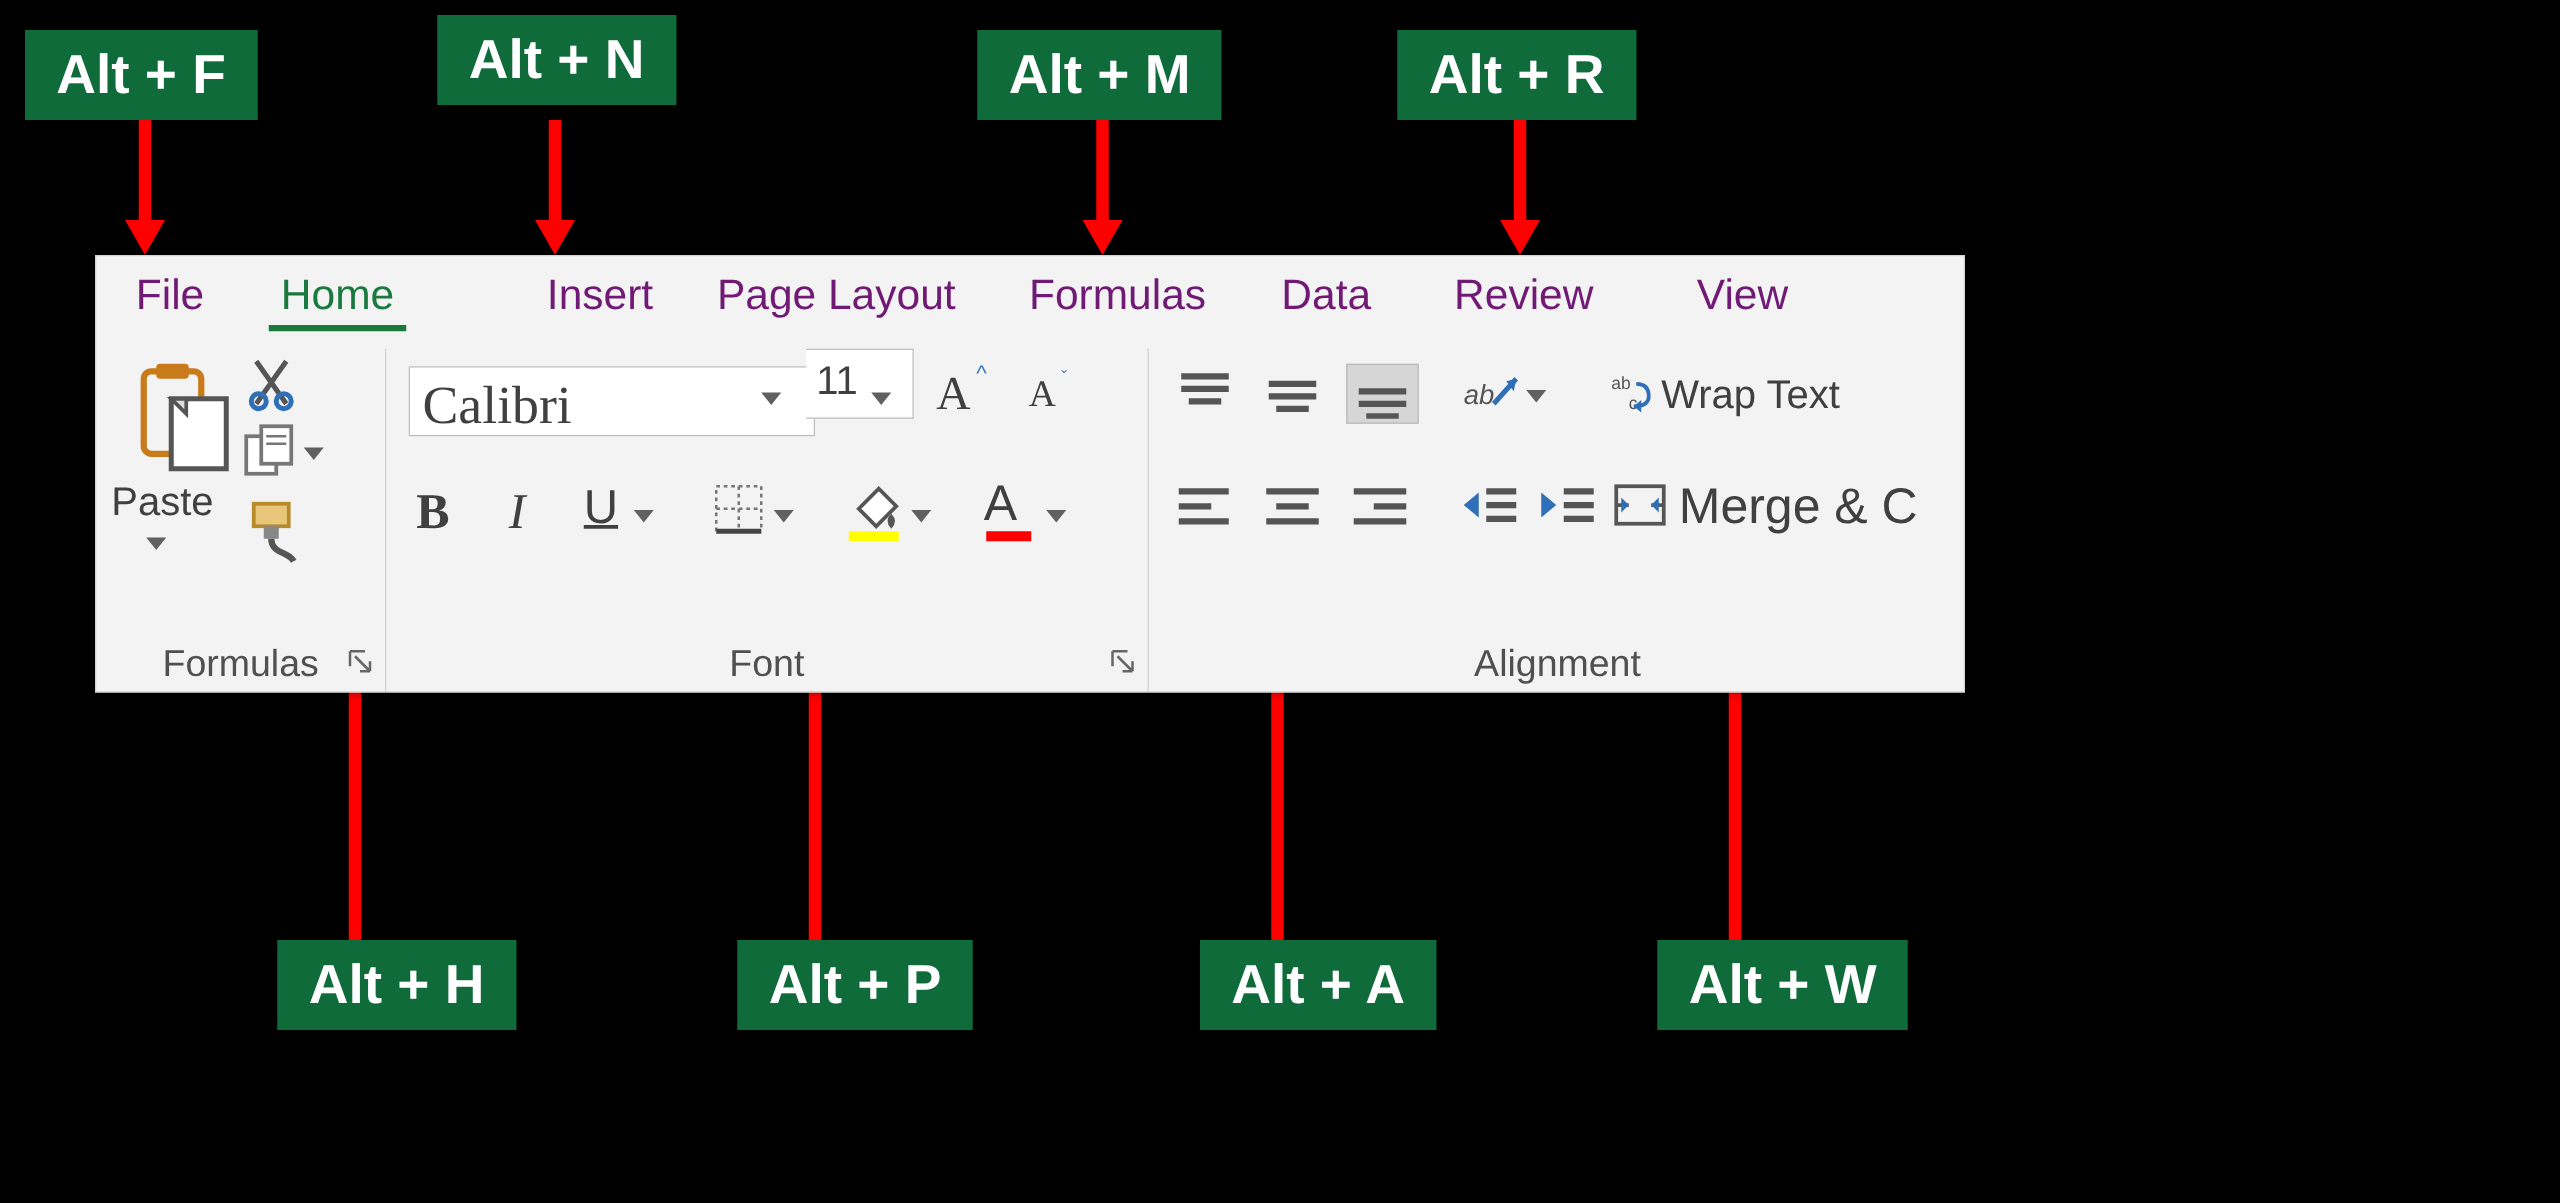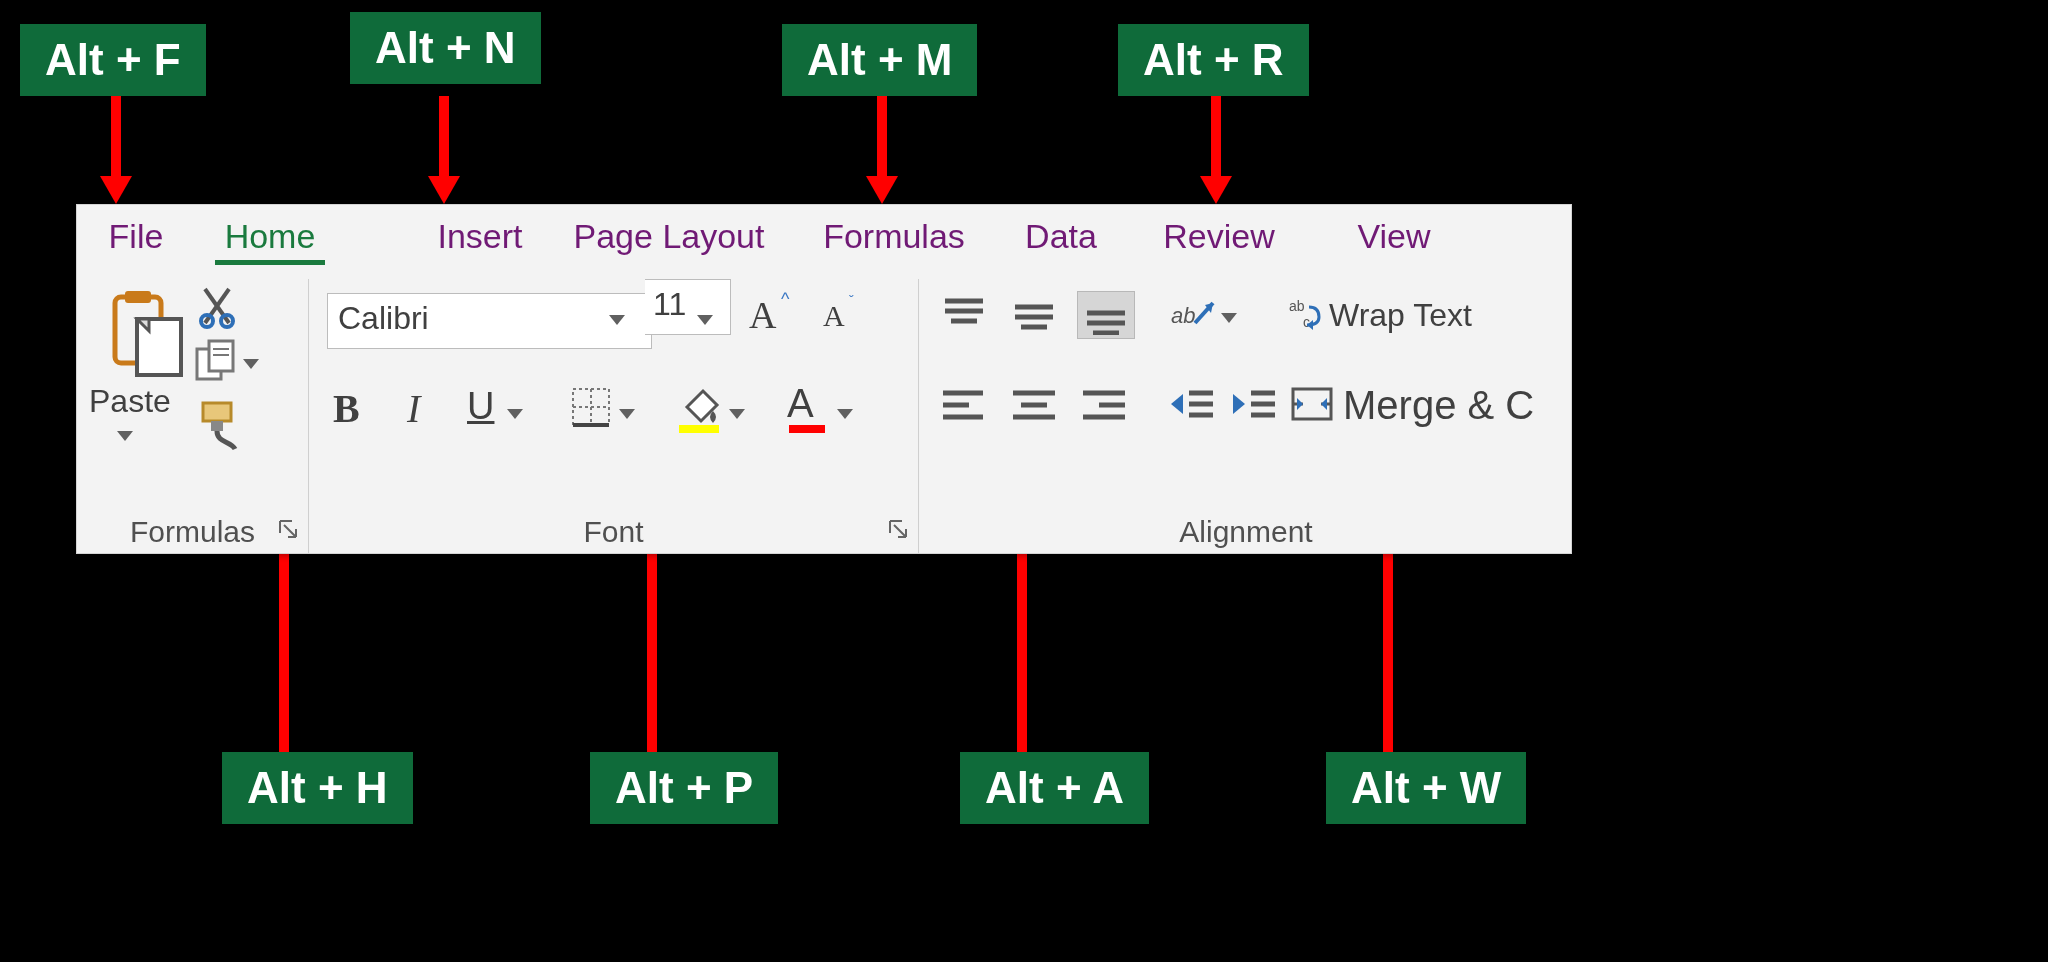--- a/index.html
+++ b/index.html
@@ -101,21 +101,21 @@
   .cut-icon   { position:absolute; left:122px; top:6px;  width:42px; height:42px; }
   .copy-icon  { position:absolute; left:118px; top:62px; width:42px; height:42px; }
   .copy-drop  { position:absolute; left:166px; top:76px; }
   .brush-icon { position:absolute; left:120px; top:122px; width:46px; height:50px; }
 
   
   .font-name {
     position:absolute; left:18px; top:14px;
     width:325px; height:56px;
     background:#fff; border:1.5px solid #bcbcbc;
-    font-size:32px; padding:6px 10px; color:#404040;
+    font-size:43px; padding:6px 10px; color:#404040;font-family:Liberation Serif, serif;
   }
   .fn-drop { position:absolute; left:300px; top:32px; }
   .font-size {
     position:absolute; left:336px; top:0;
     width:86px; height:56px;
     background:#fff; border:1.5px solid #bcbcbc; border-left:none;
     font-size:32px; padding:6px 8px; color:#404040;
   }
   .fs-drop { position:absolute; left:388px; top:32px; }
 

